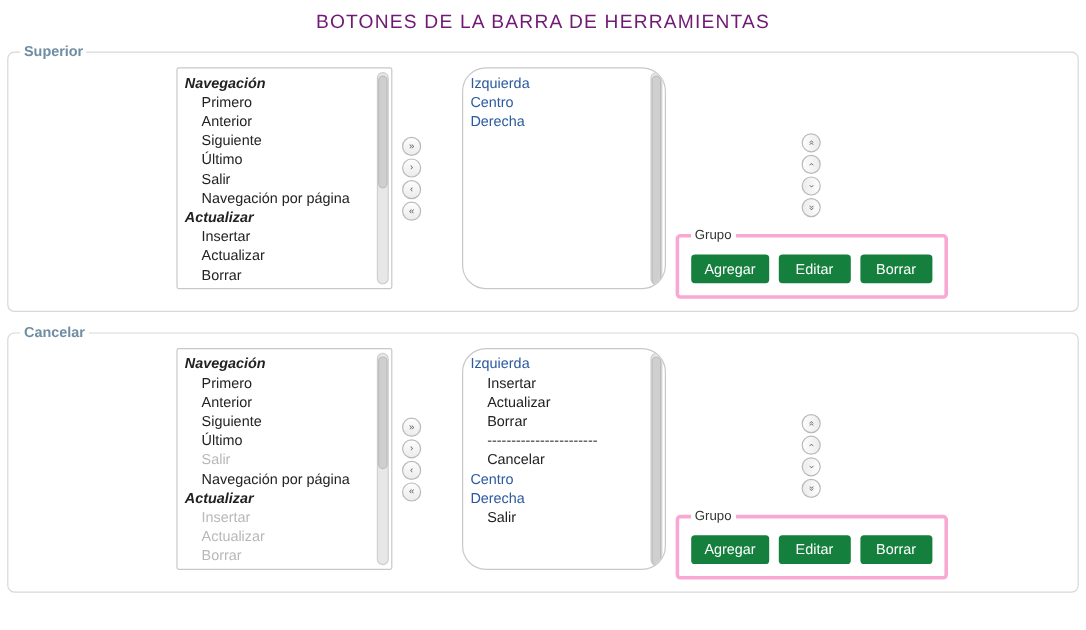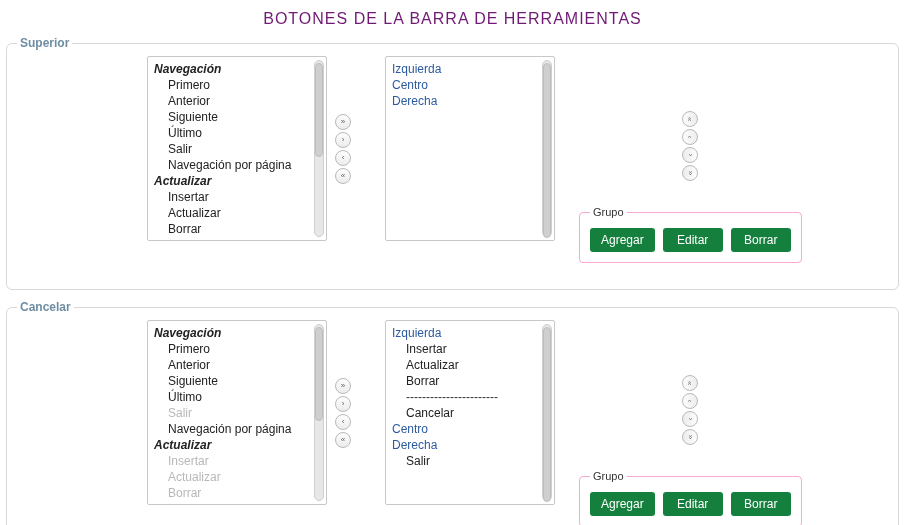--- a/index.html
+++ b/index.html
@@ -44,20 +44,21 @@
     height: 185px;
     background: #fff;
     position: relative;
     overflow: hidden;
     padding: 4px 0 4px 6px;
     line-height: 16px;
     font-size: 12px;
   }
   .listbox.right {
     width: 170px;
+    border-radius: 20px;
   }
   .scroll-track {
     position: absolute;
     right: 2px;
     top: 3px;
     bottom: 3px;
     width: 10px;
     background: #e7e7e7;
     border: 1px solid #cfcfcf;
     border-radius: 5px;
@@ -105,24 +106,24 @@
     line-height: 1;
   }
   .sort-col { height: auto; padding-top: 28px; justify-content: flex-start; }
   .side {
     display: flex;
     flex-direction: column;
     gap: 8px;
     padding-top: 26px;
   }
   fieldset.grupo {
-    border: 1px solid #f9a8d4;
+    border: 3px solid #f9a8d4;
     border-radius: 4px;
     padding: 10px 10px;
-    margin: 16px;
+    margin: 0;
   }
   fieldset.grupo > legend {
     font-size: 11px;
     color: #333;
     padding: 0 3px;
   }
   .btn-row {
     display: flex;
     gap: 8px;
   }

